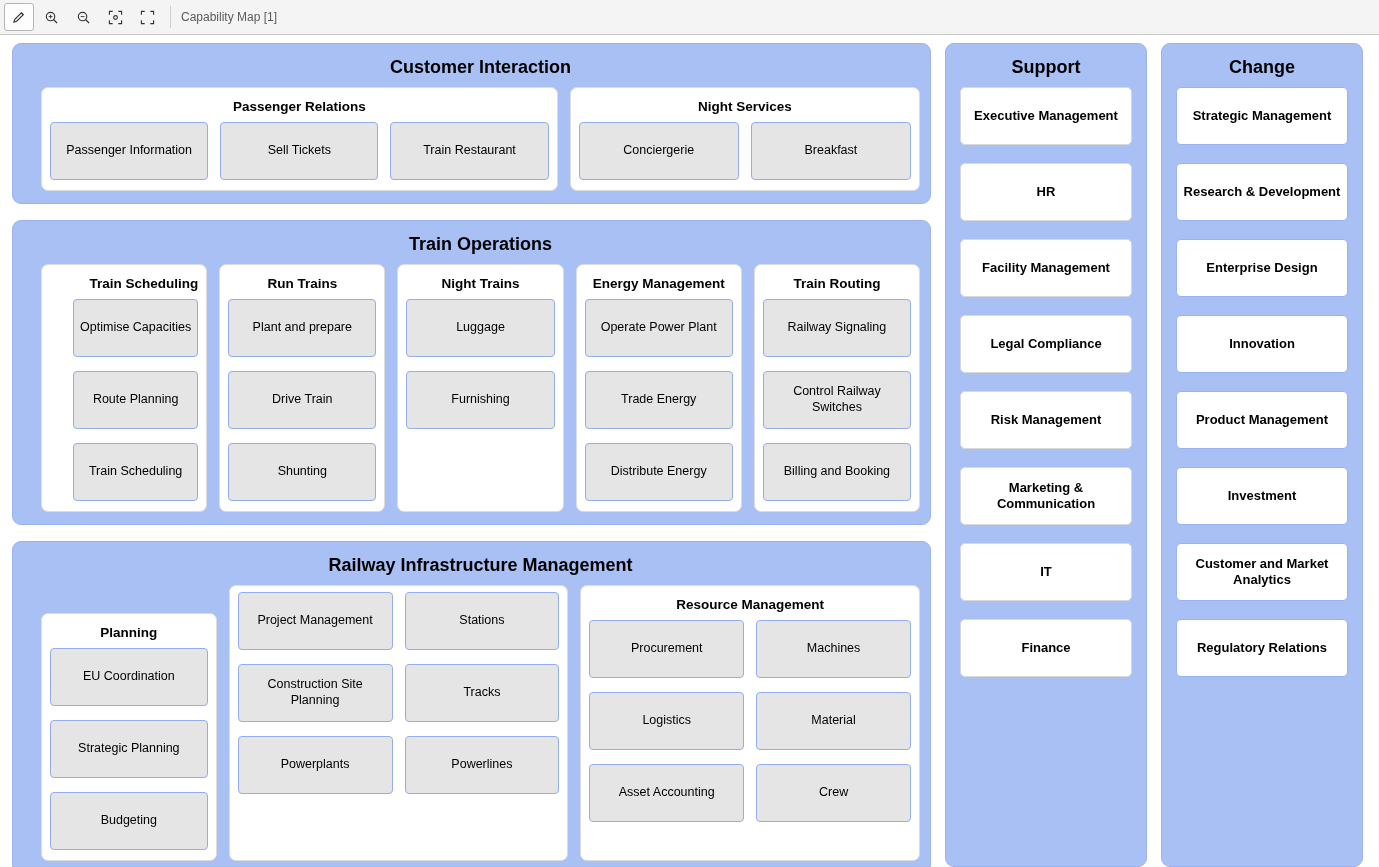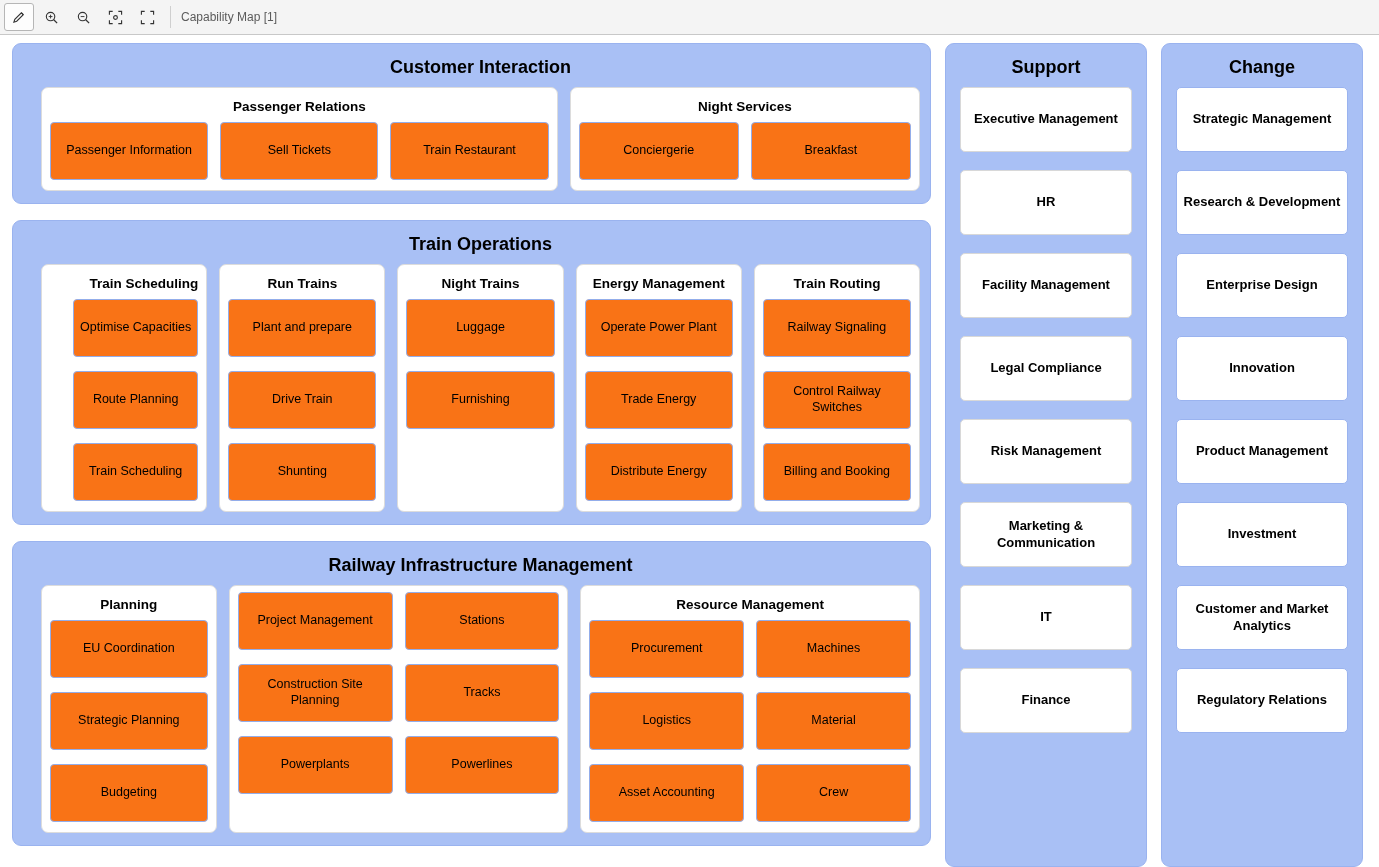--- a/index.html
+++ b/index.html
@@ -119,21 +119,21 @@
     display: flex;
     gap: 12px;
   }
   .cap-col {
     display: flex;
     flex-direction: column;
     gap: 14px;
     flex: 1;
   }
   .cap {
-    background: #f97316;
+    background: #e5e5e5;
     border: 1px solid #93adea;
     border-radius: 4px;
     height: 58px;
     display: flex;
     align-items: center;
     justify-content: center;
     text-align: center;
     font-size: 12.5px;
     color: #000;
     padding: 2px 6px;
@@ -155,21 +155,21 @@
   .side-list {
     display: flex;
     flex-direction: column;
     gap: 18px;
     flex: 1;
   }
   .side-cap {
     background: #ffffff;
     border: 1px solid #d8d8d8;
     border-radius: 5px;
-    height: 65px;
+    height: 58px;
     display: flex;
     align-items: center;
     justify-content: center;
     text-align: center;
     font-size: 13px;
     font-weight: bold;
     color: #000;
     padding: 2px 6px;
     box-sizing: border-box;
     line-height: 1.25;
@@ -300,21 +300,21 @@
                     <div class="cap">Control Railway Switches</div>
                     <div class="cap">Billing and Booking</div>
                   </div>
                 </div>
               </div>
             </div>
           </div>
           <div class="group">
             <div class="group-title">Railway Infrastructure Management</div>
             <div class="subgroups">
-              <div class="subgroup" style="flex: 1 1 0px;">
+              <div class="subgroup" style="flex: 1 1 0px; margin-top: 28px;">
                 <div class="subgroup-title">Planning</div>
                 <div class="cap-wrap">
                   <div class="cap-col">
                     <div class="cap">EU Coordination</div>
                     <div class="cap">Strategic Planning</div>
                     <div class="cap">Budgeting</div>
                   </div>
                 </div>
               </div>
               <div class="subgroup" style="flex: 2.04 1 0px;">

